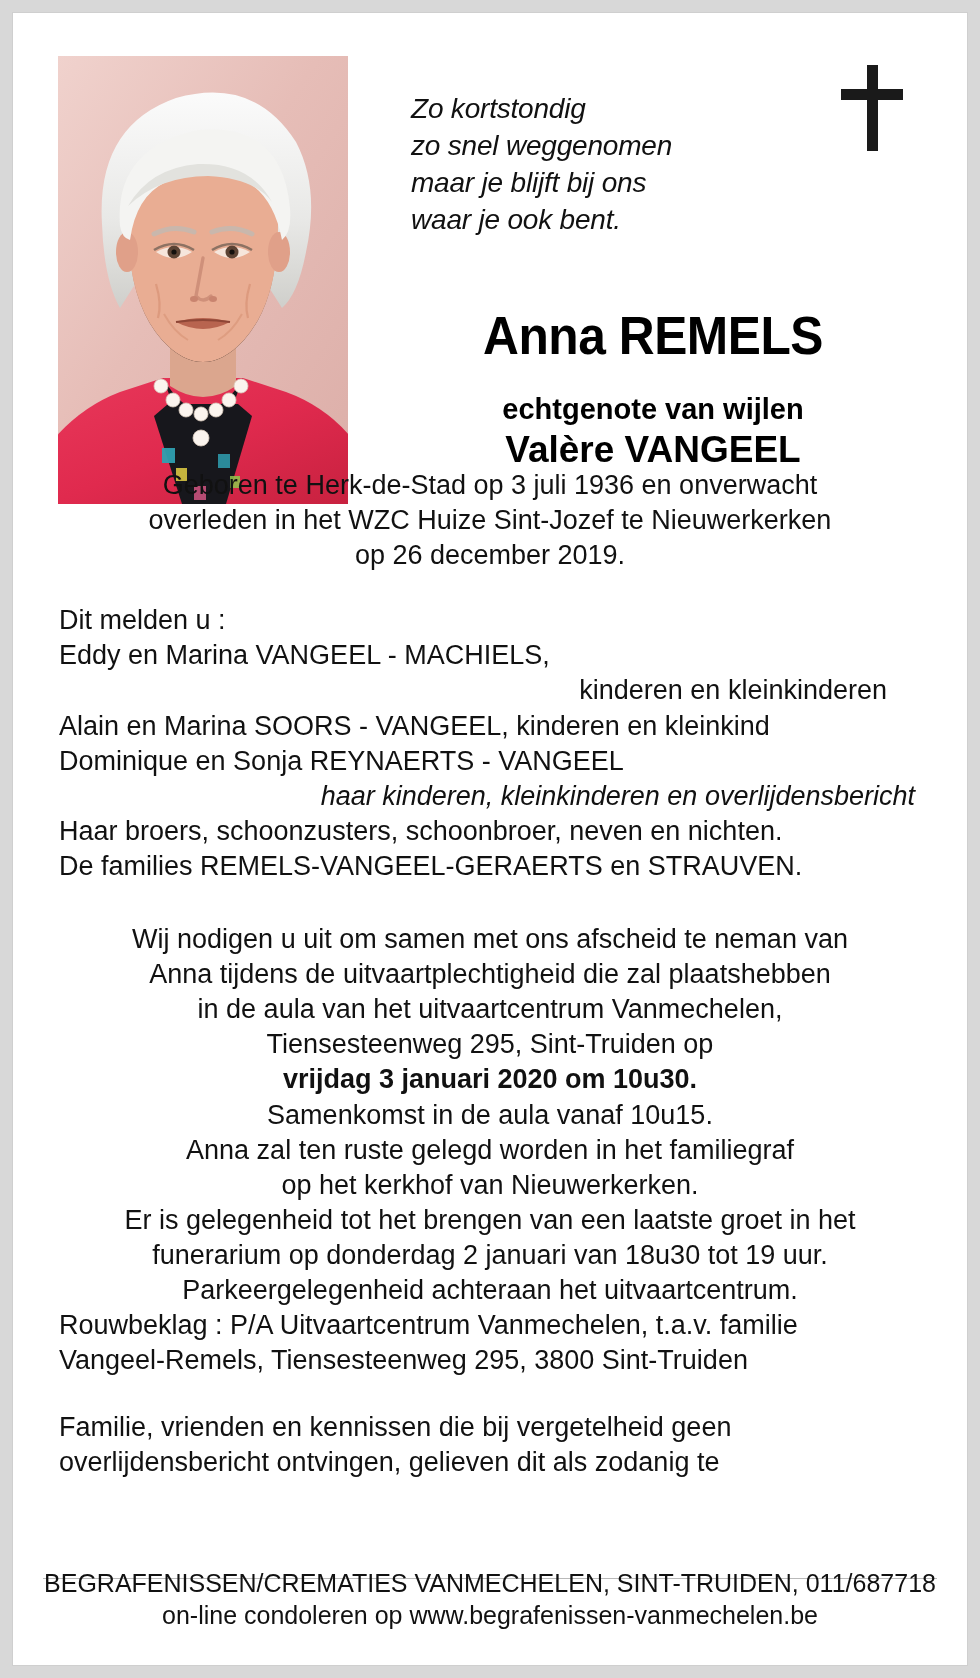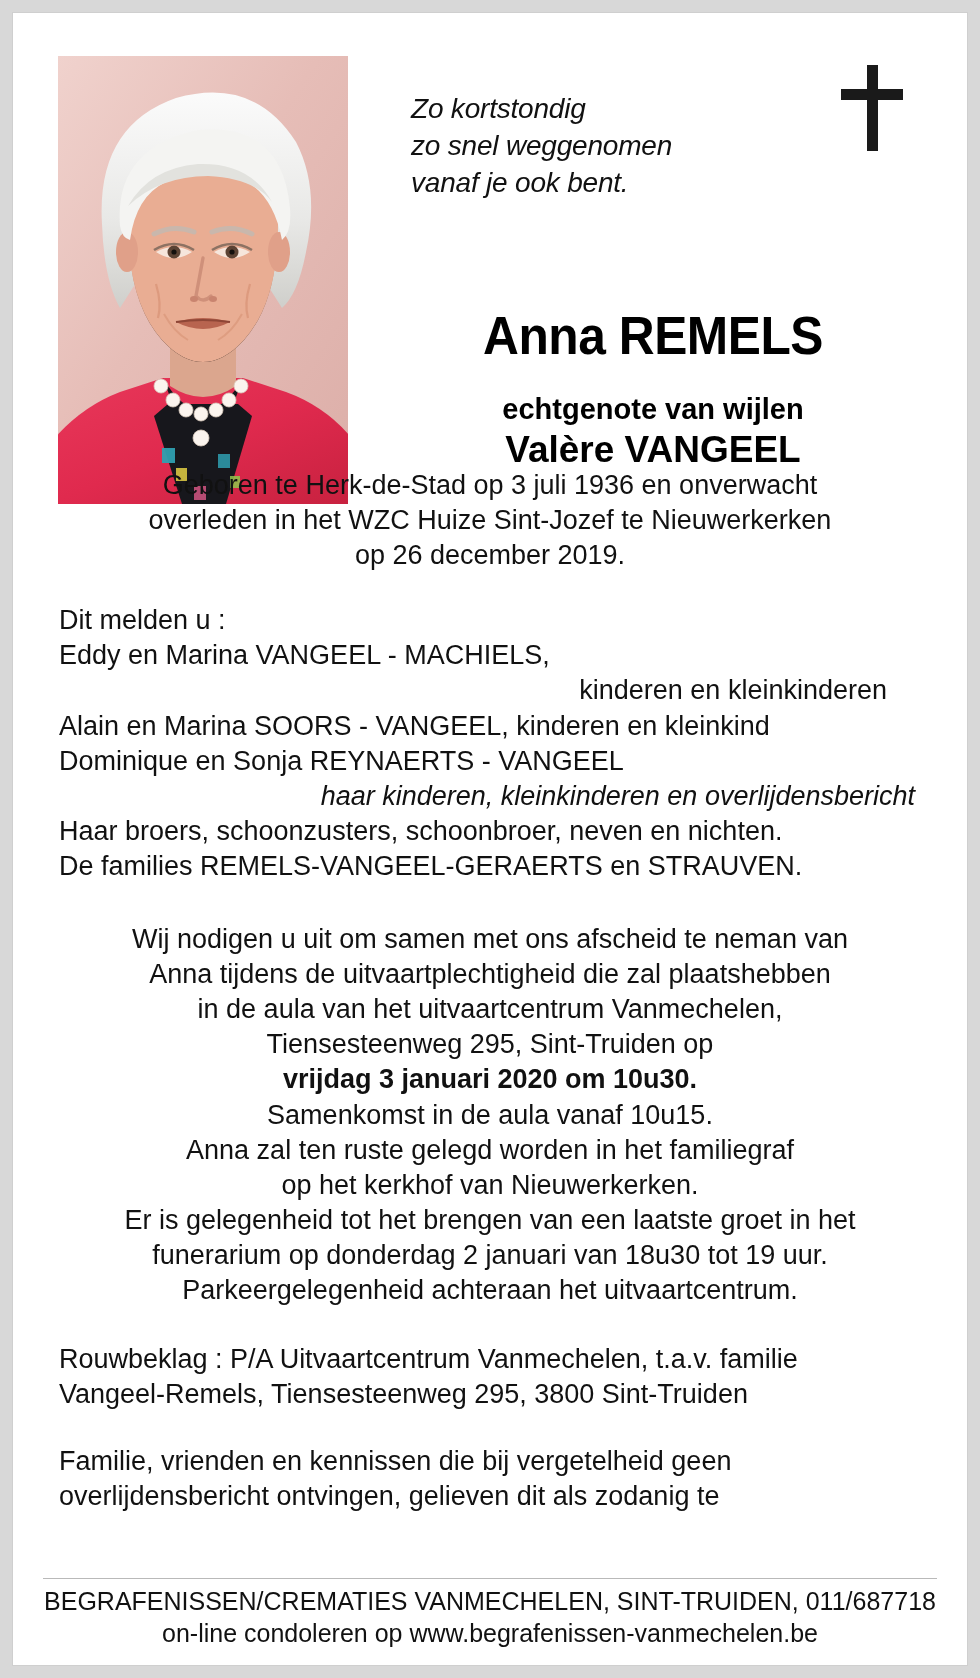--- a/index.html
+++ b/index.html
@@ -131,21 +131,21 @@
   }
   .para.center { text-align: center; }
   .para.left   { text-align: left; }
 
   .block-birth {
     margin-top: 0;
     text-align: center;
   }
   .block-family { margin-top: 30px; }
   .block-ceremony { margin-top: 38px; text-align: center; }
-  .block-condolence { margin-top: 34px; }
+  .block-condolence { }
   .block-notice { margin-top: 32px; }
 
   .line { display: block; }
   .line.italic { font-style: italic; }
   .line.bold { font-weight: bold; }
   .line.push-right {
     display: block;
     text-align: right;
     padding-right: 34px;
   }
@@ -161,21 +161,21 @@
     left: 30px;
     right: 30px;
     bottom: 86px;
     height: 1px;
     background: #b9b9b9;
   }
   .footer {
     position: absolute;
     left: 0;
     right: 0;
-    bottom: 16px;
+    bottom: 34px;
     text-align: center;
     font-size: 25px;
     line-height: 1.26;
     color: #111111;
   }
 </style>
 </head>
 <body>
 
 <div id="card">
@@ -273,21 +273,22 @@
       </div>
 
       <div class="cross">
         <div class="bar-v"></div>
         <div class="bar-h"></div>
       </div>
 
       <div class="poem">
         <span class="line">Zo kortstondig</span>
         <span class="line">zo snel weggenomen</span>
-        <span class="line">vanaf je ook bent.</span>
+        <span class="line">maar je blijft bij ons</span>
+        <span class="line">waar je ook bent.</span>
       </div>
 
       <div class="name-block">
         <div class="deceased-name">Anna REMELS</div>
         <div class="spouse-label">echtgenote van wijlen</div>
         <div class="spouse-name">Valère VANGEEL</div>
       </div>
 
     </div>
 

